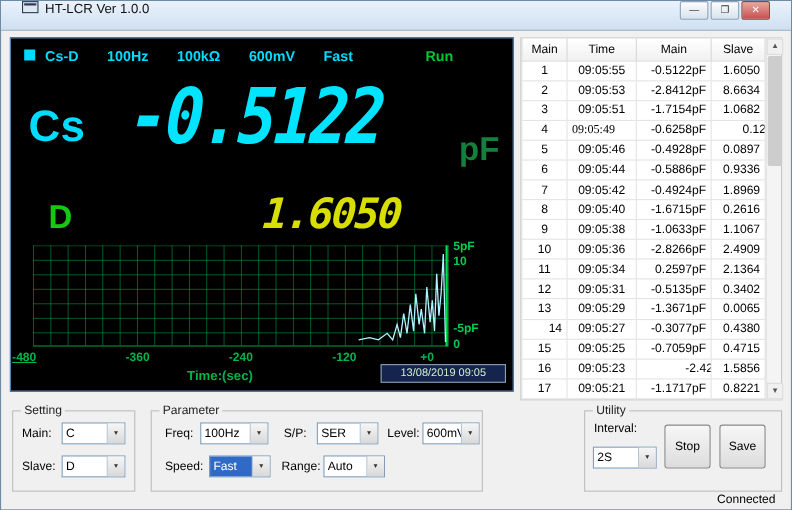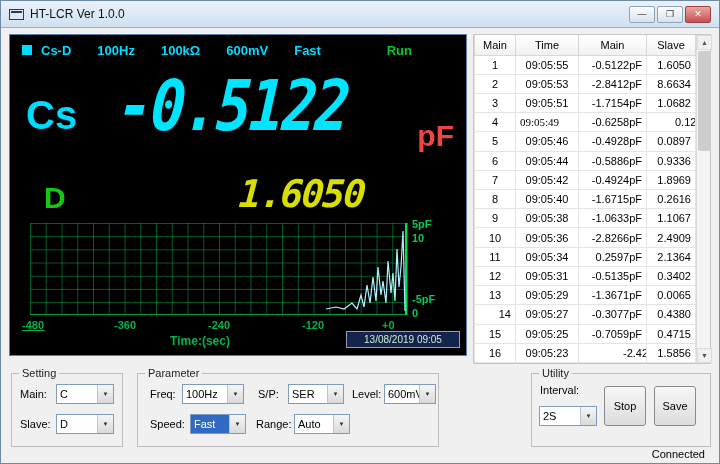--- a/index.html
+++ b/index.html
@@ -6,21 +6,21 @@
   body { background: #555; font-family: "Liberation Sans", sans-serif; }
   .window {
     position: relative; width: 720px; height: 464px;
     background: #f0f0f0; border: 1px solid #6e8aa5; overflow: hidden;
   }
   
   .titlebar {
     position: absolute; left: 0; top: 0; right: 0; height: 27px;
     background: linear-gradient(#eaf2fb, #cfe0f1);
     border-bottom: 1px solid #9ab1c9;
-    display: flex; align-items: center; padding: 0 8px;
+    display: flex; align-items: flex-start; padding: 0 19px;
   }
   .app-icon { width: 15px; height: 11px; border: 1px solid #2a3a55; background: #dfe8f2; position: relative; }
   .app-icon::before { content:""; position:absolute; left:1px; top:1px; right:1px; height:2px; background:#2a3a55; }
   .title-text { font-size: 12px; color: #111; margin-left: 6px; }
   .caption-btns { margin-left: auto; display: flex; gap: 2px; }
   .cap-btn {
     width: 26px; height: 17px; font-size: 9px; line-height: 15px; text-align: center;
     border: 1px solid #8ea4ba; border-radius: 2px; color: #333;
     background: linear-gradient(#fdfdfd, #d8e2ec); cursor: default;
   }
@@ -39,21 +39,21 @@
   .lcd-status span.item { margin-right: 26px; }
   .lcd-run { margin-left: auto; margin-right: 46px; color: #00c832; }
   .seg { font-family: "DejaVu Sans Mono", "Liberation Mono", monospace; font-style: italic; font-weight: bold; }
   .main-label { position: absolute; left: 16px; top: 58px; font-size: 40px; font-weight: bold; color: #00dcff; }
   .main-value {
     position: absolute; left: 66px; right: 76px; top: 36px; text-align: center;
     font-size: 70px; line-height: 1; color: #00e4ff;
     transform: scaleX(.84) skewX(-4deg); transform-origin: center;
     letter-spacing: -3px; white-space: nowrap;
   }
-  .main-unit { position: absolute; right: 12px; top: 84px; font-size: 30px; font-weight: bold; color: #ef4444; margin-left: 47px; }
+  .main-unit { position: absolute; right: 12px; top: 84px; font-size: 30px; font-weight: bold; color: #15803d; margin-left: 47px; }
   .sec-label { position: absolute; left: 34px; top: 146px; font-size: 30px; font-weight: bold; color: #14c814; }
   .sec-value {
     position: absolute; right: 102px; top: 140px; font-size: 38px; line-height: 1;
     color: #d8de00; transform: skewX(-4deg); letter-spacing: -2px;
   }
   .chart {
     position: absolute; left: 20px; top: 188px; width: 378px; height: 92px;
     background-image:
       linear-gradient(to right, rgba(0,170,70,.55) 1px, transparent 1px),
       linear-gradient(to bottom, rgba(0,170,70,.55) 1px, transparent 1px);
@@ -138,21 +138,21 @@
         <line x1="376" y1="0" x2="376" y2="92" stroke="#00e050" stroke-width="2"></line>
         <polyline fill="none" stroke="#aef3ff" stroke-width="1.2" points="296,86 306,84 314,86 322,80 327,86 331,72 334,84 337,62 340,80 343,54 346,78 348,44 351,72 353,58 356,80 358,38 361,70 363,50 365,78 367,26 369,64 371,44 373,8 375,88"></polyline>
       </svg>
     </div>
 
     <div class="ylab" style="top:183px;">5pF</div>
     <div class="ylab" style="top:197px;">10</div>
     <div class="ylab" style="top:258px;">-5pF</div>
     <div class="ylab" style="top:272px;">0</div>
 
-    <div class="xtick" style="left:12px;text-decoration:underline;">-480</div>
+    <div class="xtick" style="left:1px;text-decoration:underline;">-480</div>
     <div class="xtick" style="left:104px;">-360</div>
     <div class="xtick" style="left:198px;">-240</div>
     <div class="xtick" style="left:292px;">-120</div>
     <div class="xtick" style="left:372px;">+0</div>
 
     <div class="time-label">Time:(sec)</div>
     <div class="timestamp">13/08/2019 09:05</div>
   </div>
 
   <div class="log">
@@ -261,20 +261,26 @@
             <td style="text-align: center;">09:05:25</td>
             <td style="text-align: right;">-0.7059pF</td>
             <td style="text-align: right;">0.4715</td>
           </tr>
           <tr>
             <td style="text-align: center;">16</td>
             <td style="text-align: center;">09:05:23</td>
             <td style="text-align: right; padding-left: 44px;">-2.4239pF</td>
             <td style="text-align: right;">1.5856</td>
           </tr>
+          <tr>
+            <td style="text-align: center;">17</td>
+            <td style="text-align: center;">09:05:21</td>
+            <td style="text-align: right;">-1.1717pF</td>
+            <td style="text-align: right;">0.8221</td>
+          </tr>
         </tbody>
     </table>
     <div class="scrollbar">
       <div class="sb-arrow sb-up">▲</div>
       <div class="sb-thumb"></div>
       <div class="sb-arrow sb-down">▼</div>
     </div>
   </div>
 
   <div class="group" style="left:10px; top:372px; width:112px; height:74px;">

